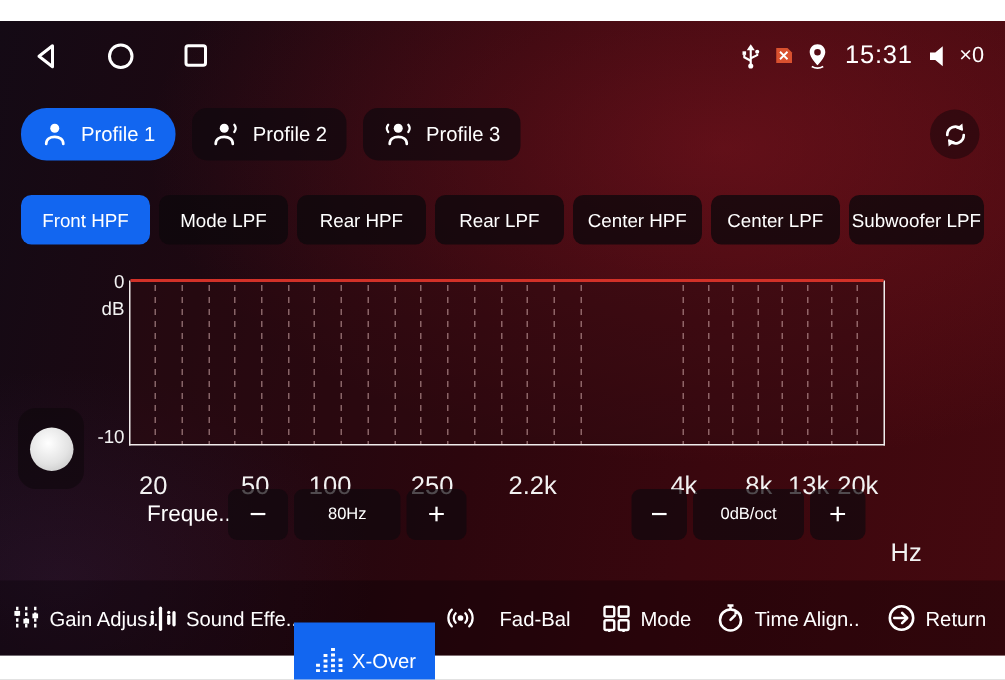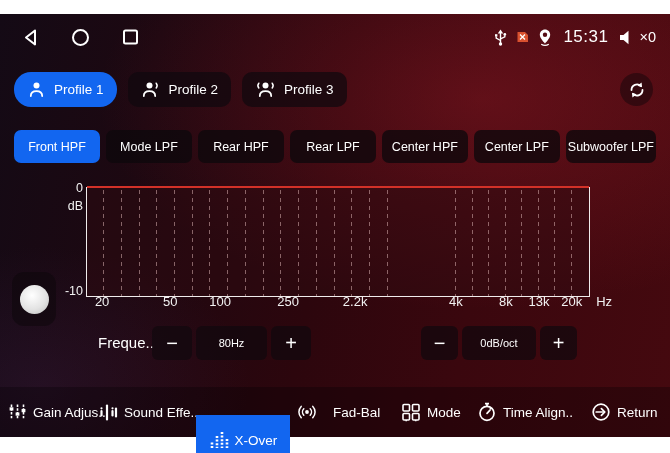--- a/index.html
+++ b/index.html
@@ -35,21 +35,21 @@
   
   .ylabels { position:absolute; left:40px; width:43px; text-align:right; font-size:12.5px; color:#f2f2f2; }
   .yl-0 { top:167px; } .yl-db { top:185px; } .yl-min { top:270px; }
   .plot { position:absolute; left:86px; top:173px; width:504px; height:110px;
           background:rgba(46,10,16,0.50);
           border-left:1.5px solid #f0ecec; border-right:1.5px solid #f0ecec; border-bottom:1.5px solid #f0ecec; }
   .response-line { position:absolute; left:0; top:-1px; width:100%; height:2px; background:#d23128; }
   .gridlines { position:absolute; inset:0; overflow:hidden; }
   .gridline { position:absolute; top:3px; bottom:0; width:1px;
               background:repeating-linear-gradient(to bottom, rgba(215,175,175,0.55) 0 4px, rgba(0,0,0,0) 4px 8px); }
-  .xlabels { position:absolute; left:86px; top:280px; width:504px; height:16px; font-size:13px; color:#f2f2f2; }
+  .xlabels { position:absolute; left:86px; top:300px; width:504px; height:16px; font-size:17px; color:#f2f2f2; }
   .xtick { position:absolute; transform:translateX(-50%); white-space:nowrap; }
   
   .knob { position:absolute; left:12px; top:258px; width:44px; height:54px; border-radius:12px;
           background:rgba(12,7,11,0.55); display:flex; align-items:center; justify-content:center; cursor:pointer; }
   .knob-circle { width:29px; height:29px; border-radius:50%;
                  background:radial-gradient(circle at 42% 36%, #ffffff 0%, #e3e3e3 55%, #bdbdbd 100%); }
   
   .ctl-label { position:absolute; top:312px; height:34px; line-height:34px; font-size:15px; color:#fff; }
   .lbl-freq { left:98px; } .lbl-slope { left:383px; }
   .stepper-btn { position:absolute; top:312px; width:40px; height:34px; border-radius:6px;
@@ -217,21 +217,21 @@
     <div class="xlabels">
         <span class="xtick" style="left: 3.2%;">20</span>
         <span class="xtick" style="left: 16.7%;">50</span>
         <span class="xtick" style="left: 26.6%;">100</span>
         <span class="xtick" style="left: 40.1%;">250</span>
         <span class="xtick" style="left: 53.4%;">2.2k</span>
         <span class="xtick" style="left: 73.4%;">4k</span>
         <span class="xtick" style="left: 83.3%;">8k</span>
         <span class="xtick" style="left: 89.9%;">13k</span>
         <span class="xtick" style="left: 96.4%;">20k</span>
-        <span class="xtick" style="left: 102.8%;">Hz</span>
+        <span class="xtick" style="left: 102.8%; margin-top: 45px;">Hz</span>
       </div>
 
     <div class="knob">
       <div class="knob-circle"></div>
     </div>
 
     <div class="ctl-label lbl-freq">Freque..</div>
     <div class="stepper-btn f-minus">−</div>
     <div class="stepper-val f-val">80Hz</div>
     <div class="stepper-btn f-plus">+</div>

